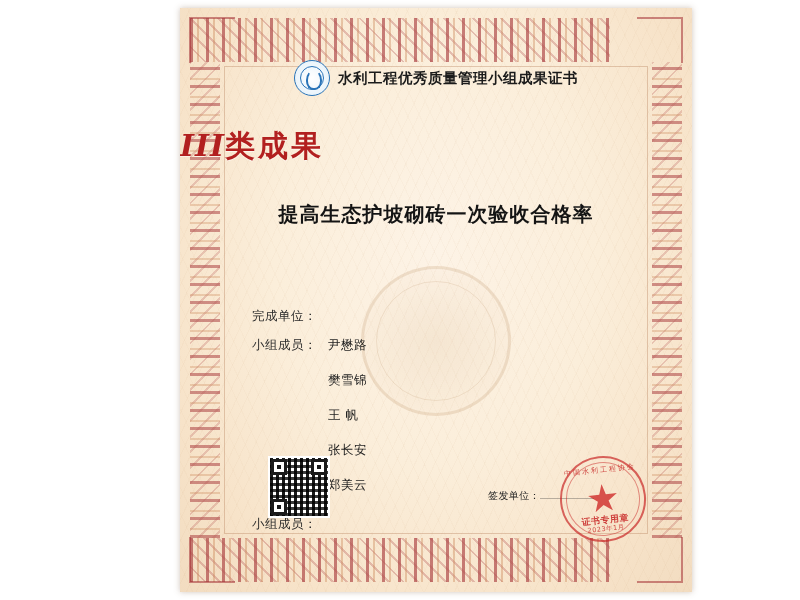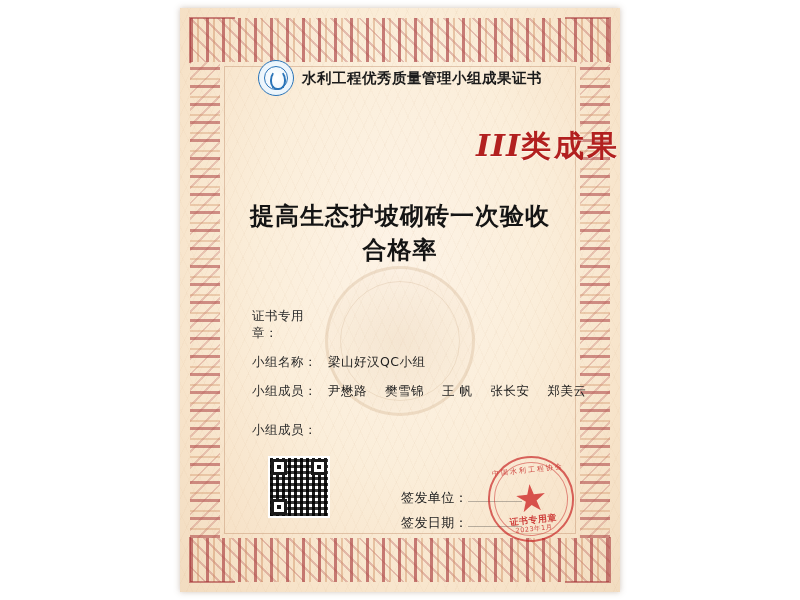--- a/index.html
+++ b/index.html
@@ -17,21 +17,21 @@
     width: 800px;
     height: 600px;
     background: #ffffff;
   }
 
   
   .cert {
     position: absolute;
     left: 180px;
     top: 8px;
-    width: 440px;
+    width: 512px;
     height: 584px;
     background:
       radial-gradient(ellipse at 50% 42%, #fdf3e6 0%, #fbeeda 45%, #f7e3c9 78%, #f2dcc0 100%);
     box-shadow: 0 0 6px rgba(120, 90, 60, 0.35);
     overflow: hidden;
   }
 
   
   .watermark {
     position: absolute;
@@ -165,41 +165,41 @@
     color: #1b1b1b;
     font-weight: 600;
     white-space: nowrap;
   }
 
   
   .grade {
     position: absolute;
     left: 0; right: 0;
     top: 118px;
-    text-align: right;
+    text-align: left;
     color: #b2201f;
     font-size: 30px;
     font-weight: 700;
     letter-spacing: 3px;
     text-shadow: 0 1px 0 rgba(255,255,255,0.55);
   }
   .grade .numeral {
     font-family: "DejaVu Serif", "Liberation Serif", serif;
     font-style: italic;
     letter-spacing: 1px;
   }
 
   
   .project-title {
     position: absolute;
     left: 60px; right: 60px;
     top: 192px;
     text-align: center;
     color: #141414;
-    font-size: 24px;
+    font-size: 20px;
     font-weight: 700;
     letter-spacing: 1px;
     line-height: 1.4;
   }
 
   
   .fields {
     position: absolute;
     left: 72px;
     right: 60px;
@@ -220,20 +220,21 @@
   }
   .field-value {
     flex: 1;
     letter-spacing: 0.5px;
   }
   .members-lines .member-line {
     display: flex;
     gap: 18px;
     margin-bottom: 10px;
     letter-spacing: 0.5px;
+    flex-direction: column;
   }
   .members-lines .member-line span { white-space: nowrap; }
   .cert-no .field-value { letter-spacing: 0.2px; }
 
   
   .qr {
     position: absolute;
     left: 88px;
     top: 448px;
     width: 58px;
@@ -260,21 +261,21 @@
   }
   .qr .f1 { left: 1px; top: 1px; }
   .qr .f2 { right: 1px; top: 1px; }
   .qr .f3 { left: 1px; bottom: 1px; }
 
   
   .sign-block {
     position: absolute;
     right: 98px;
     top: 478px;
-    font-size: 13px;
+    font-size: 10px;
     color: #222;
     text-align: right;
     line-height: 1.9;
     letter-spacing: 0.4px;
     margin-left: 23px;
   }
   .sign-line { white-space: nowrap; }
   .sign-line .sv {
     display: inline-block;
     min-width: 54px;
@@ -363,27 +364,23 @@
 
     <div class="grade">
       <span class="numeral">III</span><span>类成果</span>
     </div>
 
     <div class="project-title">提高生态护坡砌砖一次验收合格率</div>
 
     <div class="fields">
 
       <div class="field-row">
-        <div class="field-label">证书专用章：</div>
+        <div class="field-label">完成单位：</div>
       </div>
 
-      <div class="field-row">
-        <div class="field-label">小组名称：</div>
-        <div class="field-value">梁山好汉QC小组</div>
-      </div>
 
       <div class="field-row">
         <div class="field-label">小组成员：</div>
         <div class="field-value members-lines">
           <div class="member-line">
             <span>尹懋路</span>
             <span>樊雪锦</span>
             <span>王  帆</span>
             <span>张长安</span>
             <span>郑美云</span>
@@ -400,23 +397,20 @@
     <div class="qr">
       <div class="finder f1"></div>
       <div class="finder f2"></div>
       <div class="finder f3"></div>
     </div>
 
     <div class="sign-block">
       <div class="sign-line">
         <span>签发单位：</span><span class="sv"></span>
       </div>
-      <div class="sign-line">
-        <span>签发日期：</span><span class="sv"></span>
-      </div>
     </div>
 
     <div class="seal">
       <div class="seal-ring"></div>
       <div class="seal-top-text">中国水利工程协会</div>
       <div class="star"></div>
       <div class="seal-center-text">证书专用章</div>
       <div class="seal-bottom-text">2023年1月</div>
     </div>
 

